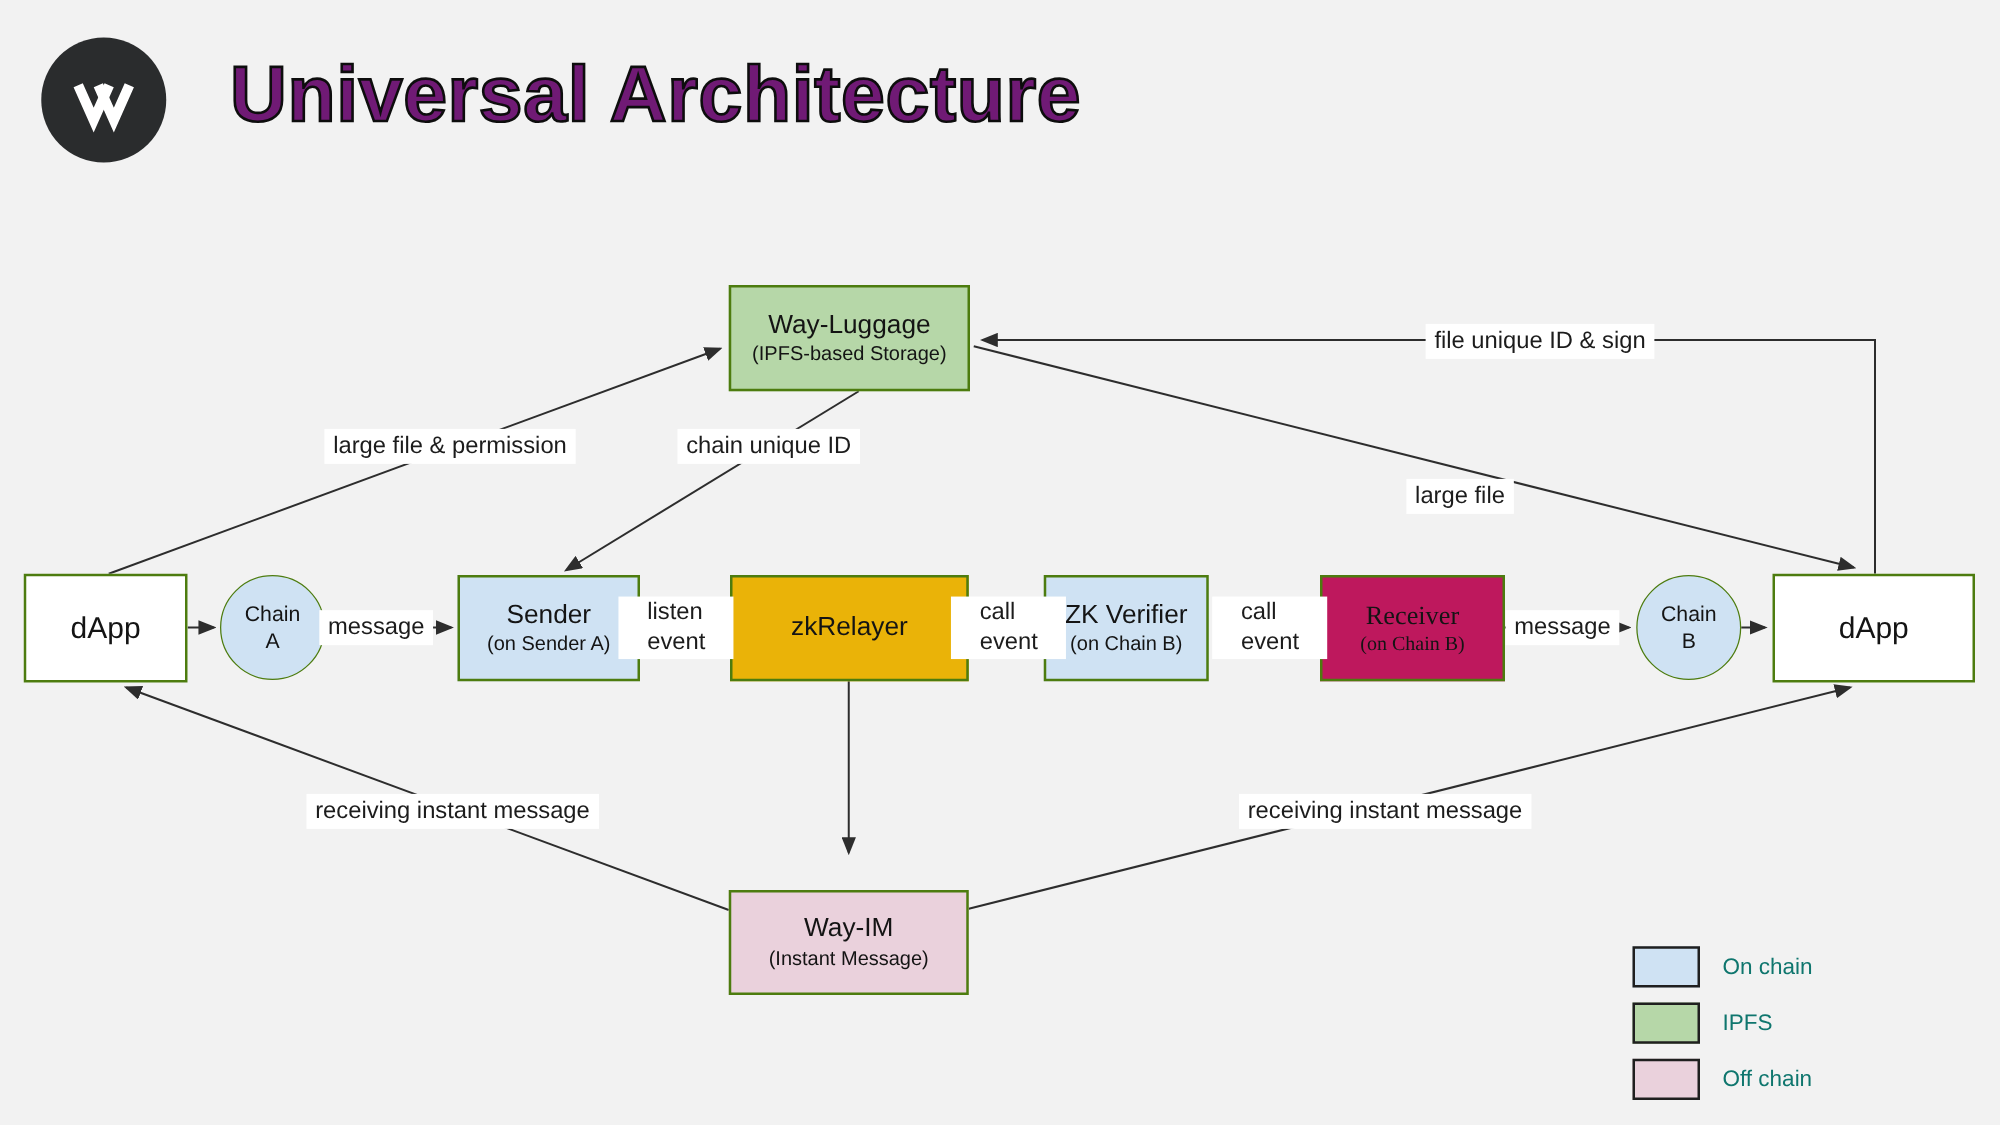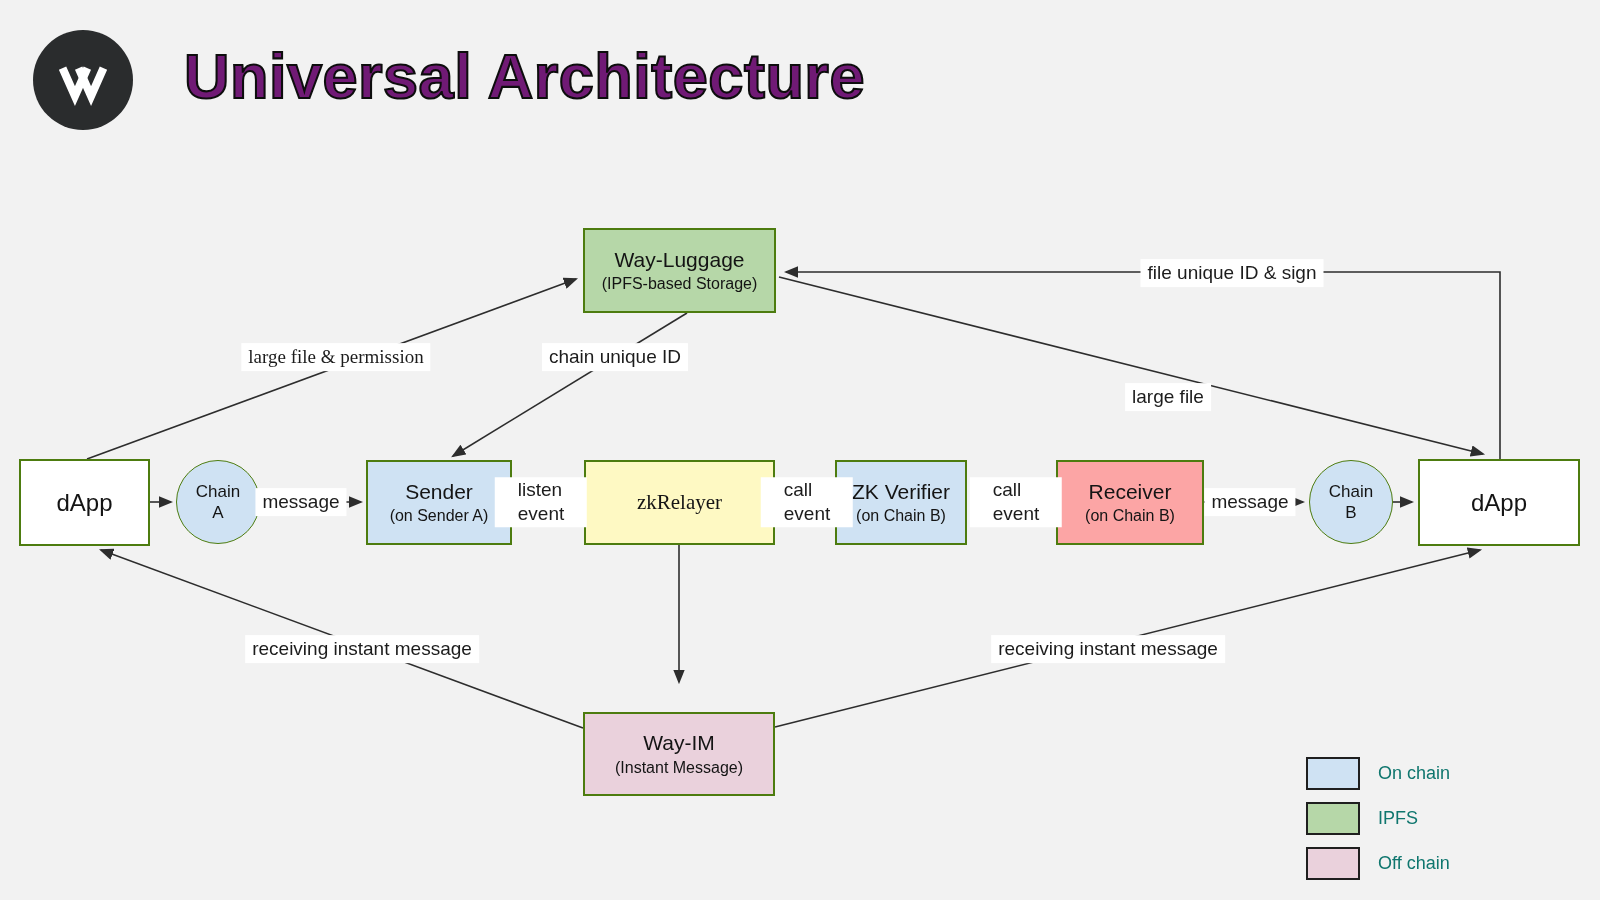--- a/index.html
+++ b/index.html
@@ -32,21 +32,21 @@
   #n-dapp-right {left:1418px;top:459px;width:162px;height:87px;}
   #n-way-im     {left:583px; top:691px;width:192px;height:84px;margin-top:21px;}
 
   
   #edges{position:absolute;left:0;top:0;width:1600px;height:900px;pointer-events:none;}
 
   
   .lbl{position:absolute;transform:translate(-50%,-50%);background:#ffffff;color:#1c1c1c;
        font-size:19px;padding:2px 7px;white-space:nowrap;line-height:1.25;}
   .lbl.ml{white-space:pre-line;text-align:left;padding:1px 23px;}
-  #l-lfp {left:336px; top:357px;font-family:Liberation Serif, serif;}
+  #l-lfp {left:360px; top:357px;}
   #l-fid {left:615px; top:357px;}
   #l-fids{left:1232px;top:273px;}
   #l-lf  {left:1168px;top:357px;margin-top:40px;}
   #l-ril {left:362px; top:649px;}
   #l-rir {left:1108px;top:649px;}
   #l-msg1{left:301px; top:502px;}
   #l-lev {left:541px; top:502px;}
   #l-cev1{left:807px; top:502px;}
   #l-cev2{left:1016px;top:502px;}
   #l-msg2{left:1250px;top:502px;}
@@ -106,30 +106,30 @@
   <div class="node circle" id="n-chain-a" style="background: rgb(207, 226, 243);">
     <div style="white-space: pre-line;">Chain
 A</div>
   </div>
 
   <div class="node" id="n-sender" style="background: rgb(207, 226, 243);">
     <div class="t">Sender</div>
     <div class="s">(on Sender A)</div>
   </div>
 
-  <div class="node" id="n-zkrelayer" style="background: #fef9c3; font-family: Liberation Serif, serif;">
+  <div class="node" id="n-zkrelayer" style="background: #eab308;">
     <div class="t">zkRelayer</div>
   </div>
 
   <div class="node" id="n-zkverifier" style="background: rgb(207, 226, 243);">
     <div class="t">ZK Verifier</div>
     <div class="s">(on Chain B)</div>
   </div>
 
-  <div class="node" id="n-receiver" style="background: #fca5a5;">
+  <div class="node" id="n-receiver" style="background: #be185d; font-family: Liberation Serif, serif;">
     <div class="t">Receiver</div>
     <div class="s">(on Chain B)</div>
   </div>
 
   <div class="node circle" id="n-chain-b" style="background: rgb(207, 226, 243);">
     <div style="white-space: pre-line;">Chain
 B</div>
   </div>
 
   <div class="node big" id="n-dapp-right" style="background: rgb(255, 255, 255);">

